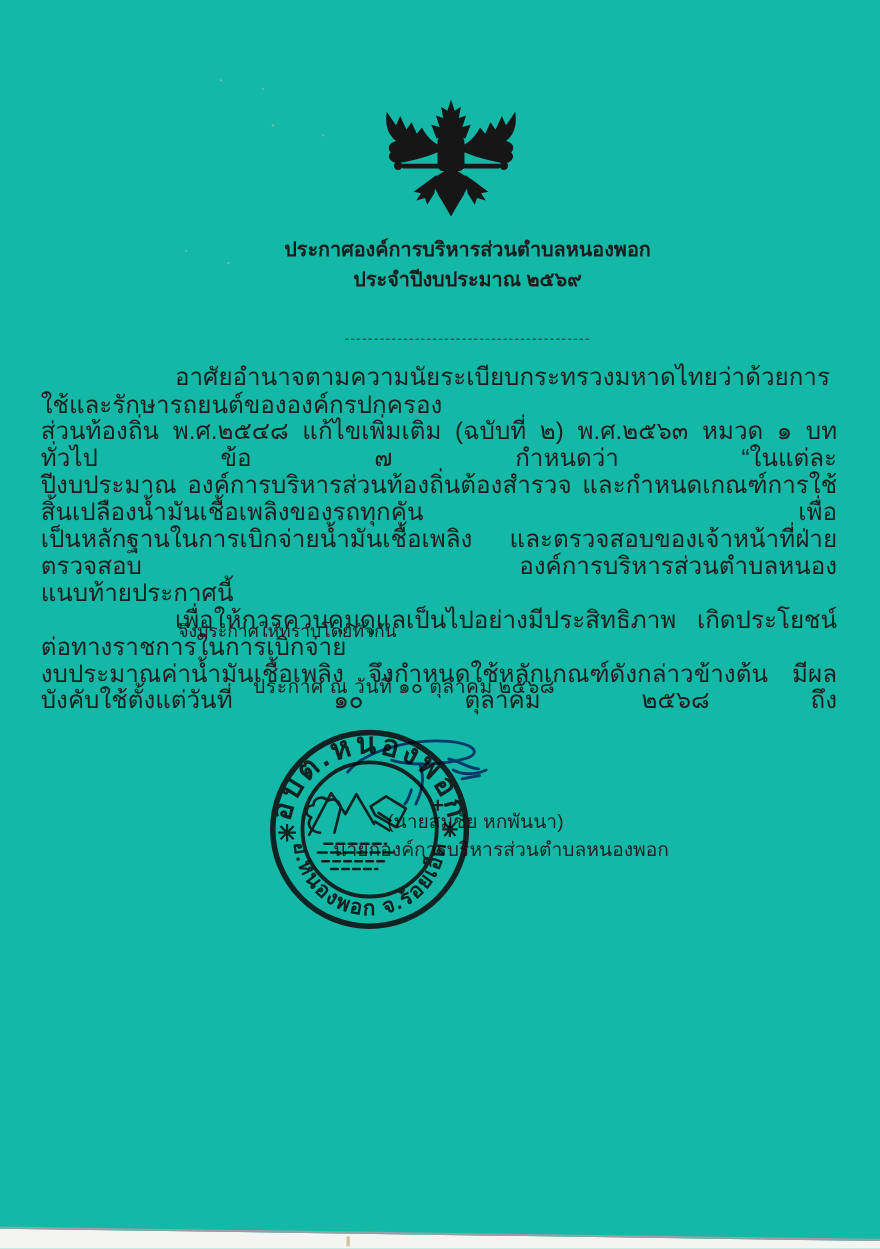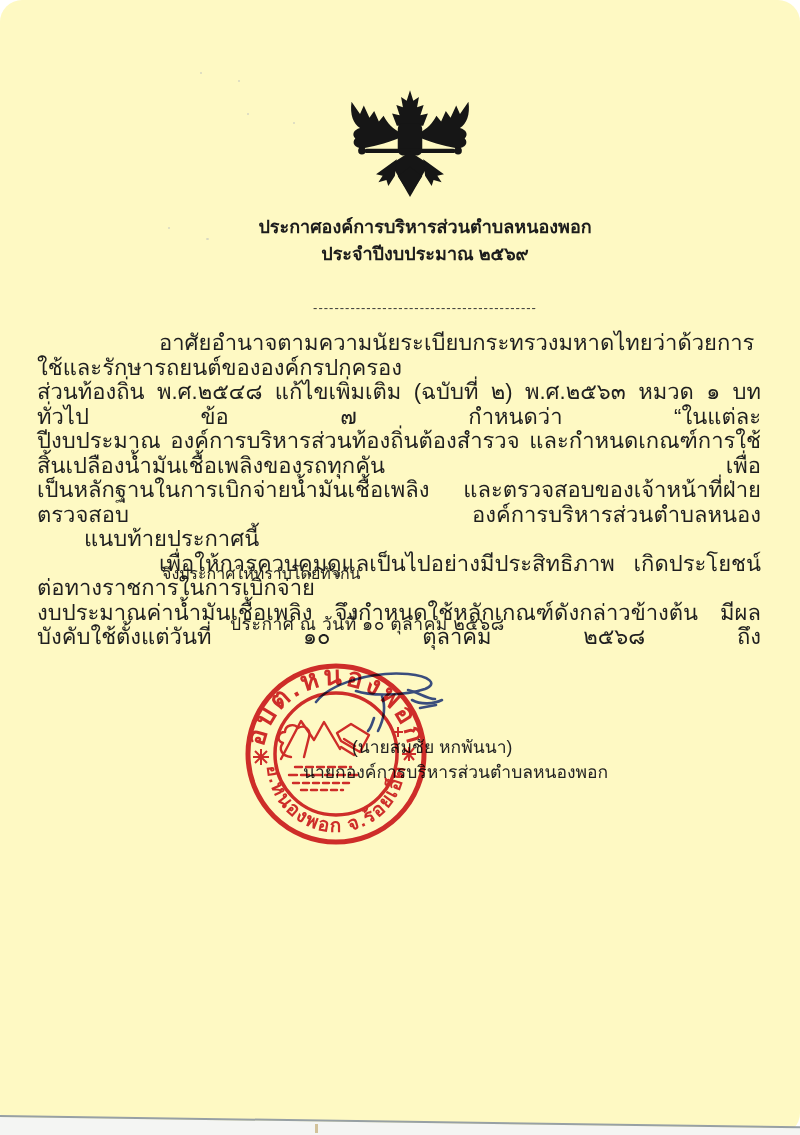--- a/index.html
+++ b/index.html
@@ -2,21 +2,21 @@
 <html><head>
 <meta charset="utf-8">
 <style>
   html,body{margin:0;padding:0;}
   body{
     width:800px;height:1135px;
     background:#ffffff;
     font-family:"Liberation Sans","DejaVu Sans",sans-serif;
     position:relative;overflow:hidden;
   }
-  .page{position:absolute;inset:0;background:#fef9c3;border-radius:22px;}
+  .page{position:absolute;inset:0;background:#14b8a6;}
 
   
   .garuda{position:absolute;left:344px;top:86px;width:132px;height:120px;}
 
   
   .title-block{
     position:absolute;left:50px;top:214px;width:750px;
     text-align:center;font-weight:bold;font-size:18px;line-height:26.5px;
     color:#1c1c1c;
   }
@@ -25,21 +25,21 @@
     font-size:13px;letter-spacing:1px;color:#3a3a3a;
   }
 
   
   .bodytext{
     position:absolute;left:37px;top:331px;width:724px;
     font-size:22px;line-height:24.5px;color:#1f1f1f;
   }
   .bline{text-align:justify;text-align-last:justify;white-space:normal;}
   .bline.first{text-indent:122px;}
-  .bline.last{text-align-last:left;margin-left:47px;}
+  .bline.last{text-align-last:left;}
 
   .closing-line{position:absolute;left:162px;top:561px;font-size:16px;color:#1f1f1f;}
   .announce-line{position:absolute;left:230px;top:610px;font-size:17.5px;color:#1f1f1f;letter-spacing:.5px;}
 
   
   .stamp{position:absolute;left:241px;top:659px;width:190px;height:190px;mix-blend-mode:multiply;z-index:3;}
   .signature{position:absolute;left:308px;top:666px;width:150px;height:72px;mix-blend-mode:multiply;z-index:4;}
   .signer-name{position:absolute;left:352px;top:733px;font-size:17.5px;color:#232323;z-index:2;}
   .signer-position{position:absolute;left:303px;top:758px;font-size:17.5px;color:#232323;z-index:2;}
 

